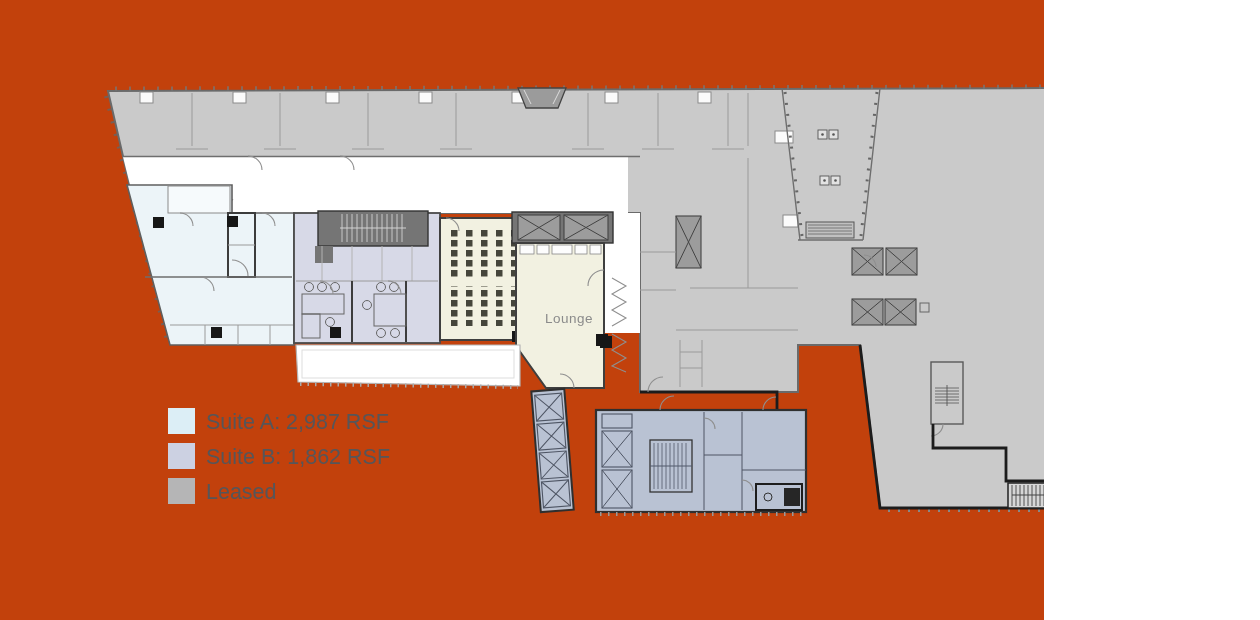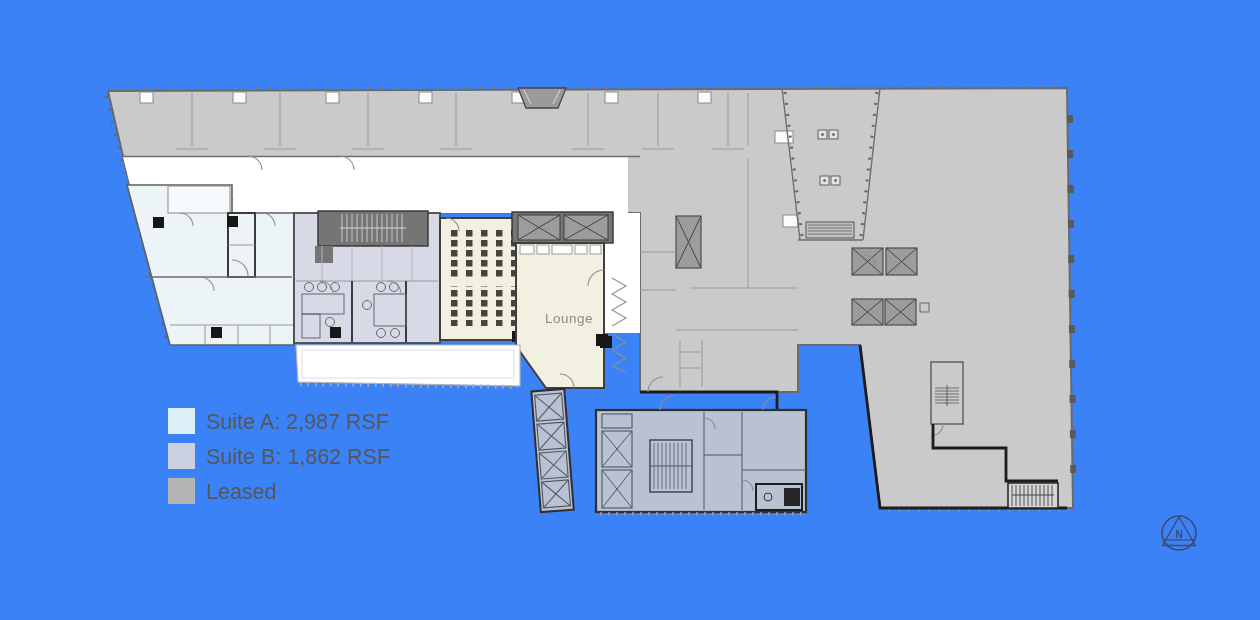--- a/index.html
+++ b/index.html
@@ -1,16 +1,16 @@
 <!DOCTYPE html>
 <html><head>
 <meta charset="utf-8">
 <style>
   html,body{margin:0;padding:0;background:#ffffff;}
-  .page{position:relative;width:1260px;height:620px;background:#3b82f6;overflow:hidden;
+  .page{position:relative;width:1044px;height:620px;background:#c2410c;overflow:hidden;
         font-family:"Liberation Sans",sans-serif;}
   svg{display:block;}
   text{font-family:"Liberation Sans",sans-serif;}
   .w1{stroke:#9a9a9a;stroke-width:1;fill:none;}
   .lt{stroke:#b3b3b3;stroke-width:1;fill:none;}
   .w15{stroke:#6e6e6e;stroke-width:1.4;fill:none;}
   .wall{stroke:#3c3c3c;stroke-width:2;fill:none;}
   .thk{stroke:#1c1c1c;stroke-width:2.8;fill:none;}
   .arc{stroke:#8f8f8f;stroke-width:1.1;fill:none;}
   .blk{fill:#171717;}

